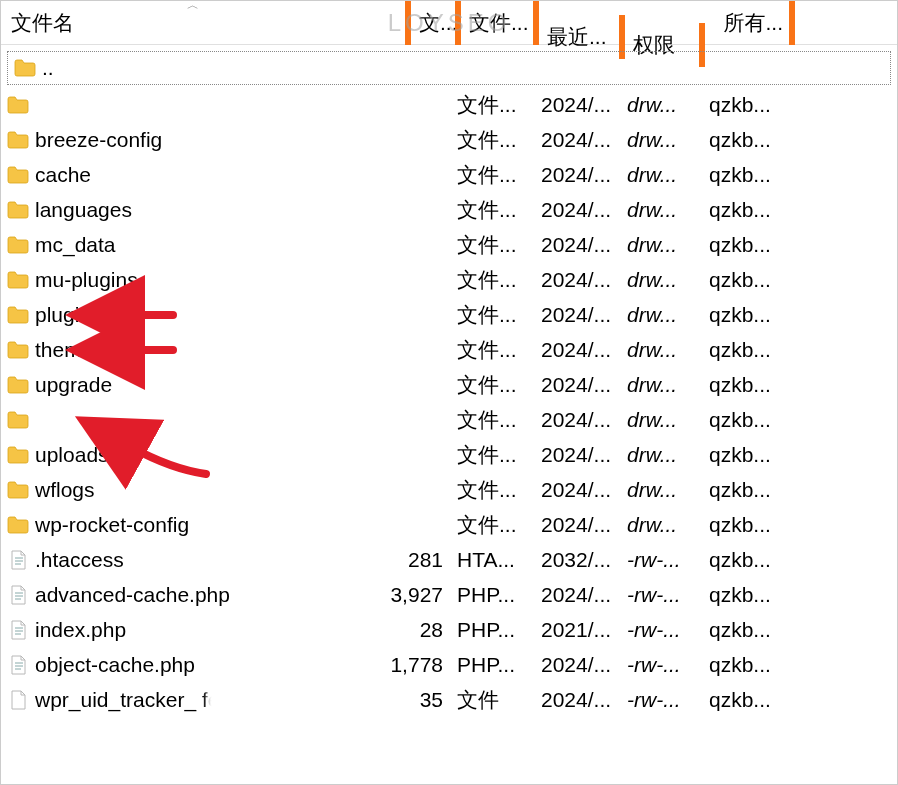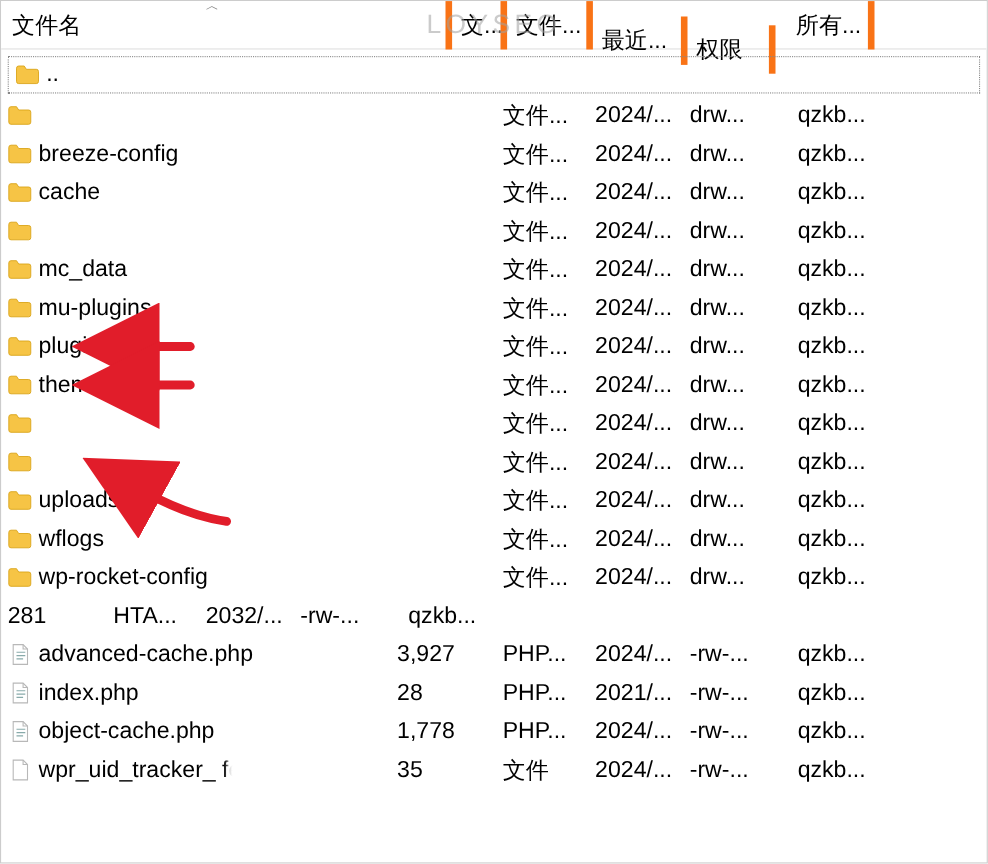--- a/index.html
+++ b/index.html
@@ -73,26 +73,26 @@
     height: 34px;
   }
   .cell {
     padding: 0 6px;
     white-space: nowrap;
     overflow: hidden;
     text-overflow: ellipsis;
   }
   .cname   { width: 354px; display:flex; align-items:center; padding-left:6px;}
   .row.parent .cname { width: 348px; }
-  .csize   { width: 96px; padding-right:8px;}
+  .csize   { width: 96px; text-align:right; padding-right:8px;}
   .row.parent .csize { width:96px;}
   .ctype   { width: 84px;}
   .cdate   { width: 86px;}
-  .cperm   { width: 82px;}
-  .cowner  { width: 90px; text-align: right;}
+  .cperm   { width: 82px; font-style: italic;}
+  .cowner  { width: 90px;}
   .icon {
     width: 22px;
     height: 20px;
     flex: 0 0 22px;
     margin-right: 6px;
     display: inline-flex;
     align-items: center;
     justify-content: center;
   }
   .fname {
@@ -189,20 +189,21 @@
     <div class="cell cperm">drw...</div>
     <div class="cell cowner">qzkb...</div>
     </div>
     <div class="row">
     <div class="cell cname">
       <span class="icon">
           <svg width="22" height="18" viewBox="0 0 22 18">
     <path d="M1 3 Q1 1 3 1 L8 1 L10 4 L19 4 Q21 4 21 6 L21 15 Q21 17 19 17 L3 17 Q1 17 1 15 Z" fill="#F6C445" stroke="#D9A316" stroke-width="0.8"></path>
   </svg>
         </span>
+      <span class="fname">languages</span>
     </div>
     <div class="cell csize"></div>
     <div class="cell ctype">文件...</div>
     <div class="cell cdate">2024/...</div>
     <div class="cell cperm">drw...</div>
     <div class="cell cowner">qzkb...</div>
     </div>
     <div class="row">
     <div class="cell cname">
       <span class="icon">
@@ -279,20 +280,21 @@
     <line x1="52" y1="12" x2="8" y2="12" stroke="#E11D2A" stroke-width="8" marker-end="url(#ah-s)" stroke-linecap="round"></line>
   </svg></div>
     </div>
     <div class="row">
     <div class="cell cname">
       <span class="icon">
           <svg width="22" height="18" viewBox="0 0 22 18">
     <path d="M1 3 Q1 1 3 1 L8 1 L10 4 L19 4 Q21 4 21 6 L21 15 Q21 17 19 17 L3 17 Q1 17 1 15 Z" fill="#F6C445" stroke="#D9A316" stroke-width="0.8"></path>
   </svg>
         </span>
+      <span class="fname">upgrade</span>
     </div>
     <div class="cell csize"></div>
     <div class="cell ctype">文件...</div>
     <div class="cell cdate">2024/...</div>
     <div class="cell cperm">drw...</div>
     <div class="cell cowner">qzkb...</div>
     </div>
     <div class="row">
     <div class="cell cname">
       <span class="icon">
@@ -354,75 +356,87 @@
         </span>
       <span class="fname">wp-rocket-config</span>
     </div>
     <div class="cell csize"></div>
     <div class="cell ctype">文件...</div>
     <div class="cell cdate">2024/...</div>
     <div class="cell cperm">drw...</div>
     <div class="cell cowner">qzkb...</div>
     </div>
     <div class="row">
-    <div class="cell csize">281</div>
-    <div class="cell ctype">HTA...</div>
-    <div class="cell cdate">2032/...</div>
-    <div class="cell cperm">-rw-...</div>
-    <div class="cell cowner">qzkb...</div>
-    </div>
-    <div class="row">
     <div class="cell cname">
       <span class="icon">
           <svg width="18" height="20" viewBox="0 0 18 20">
     <path d="M3 1 L12 1 L16 5 L16 19 L3 19 Z" fill="#FFFFFF" stroke="#B8B8B8" stroke-width="1"></path>
     <path d="M12 1 L12 5 L16 5" fill="none" stroke="#B8B8B8" stroke-width="1"></path>
     <line x1="6" y1="8" x2="14" y2="8" stroke="#8aa" stroke-width="1"></line>
              <line x1="6" y1="11" x2="14" y2="11" stroke="#8aa" stroke-width="1"></line>
              <line x1="6" y1="14" x2="12" y2="14" stroke="#8aa" stroke-width="1"></line>
   </svg>
         </span>
-      <span class="fname">advanced-cache.php</span>
-    </div>
-    <div class="cell csize">3,927</div>
-    <div class="cell ctype">PHP...</div>
-    <div class="cell cdate">2024/...</div>
+      <span class="fname">.htaccess</span>
+    </div>
+    <div class="cell csize">281</div>
+    <div class="cell ctype">HTA...</div>
+    <div class="cell cdate">2032/...</div>
     <div class="cell cperm">-rw-...</div>
     <div class="cell cowner">qzkb...</div>
     </div>
     <div class="row">
     <div class="cell cname">
       <span class="icon">
           <svg width="18" height="20" viewBox="0 0 18 20">
     <path d="M3 1 L12 1 L16 5 L16 19 L3 19 Z" fill="#FFFFFF" stroke="#B8B8B8" stroke-width="1"></path>
     <path d="M12 1 L12 5 L16 5" fill="none" stroke="#B8B8B8" stroke-width="1"></path>
     <line x1="6" y1="8" x2="14" y2="8" stroke="#8aa" stroke-width="1"></line>
              <line x1="6" y1="11" x2="14" y2="11" stroke="#8aa" stroke-width="1"></line>
              <line x1="6" y1="14" x2="12" y2="14" stroke="#8aa" stroke-width="1"></line>
   </svg>
         </span>
-      <span class="fname">index.php</span>
-    </div>
-    <div class="cell csize">28</div>
+      <span class="fname">advanced-cache.php</span>
+    </div>
+    <div class="cell csize">3,927</div>
     <div class="cell ctype">PHP...</div>
-    <div class="cell cdate">2021/...</div>
+    <div class="cell cdate">2024/...</div>
     <div class="cell cperm">-rw-...</div>
     <div class="cell cowner">qzkb...</div>
     </div>
     <div class="row">
     <div class="cell cname">
       <span class="icon">
           <svg width="18" height="20" viewBox="0 0 18 20">
     <path d="M3 1 L12 1 L16 5 L16 19 L3 19 Z" fill="#FFFFFF" stroke="#B8B8B8" stroke-width="1"></path>
     <path d="M12 1 L12 5 L16 5" fill="none" stroke="#B8B8B8" stroke-width="1"></path>
     <line x1="6" y1="8" x2="14" y2="8" stroke="#8aa" stroke-width="1"></line>
              <line x1="6" y1="11" x2="14" y2="11" stroke="#8aa" stroke-width="1"></line>
              <line x1="6" y1="14" x2="12" y2="14" stroke="#8aa" stroke-width="1"></line>
   </svg>
         </span>
+      <span class="fname">index.php</span>
+    </div>
+    <div class="cell csize">28</div>
+    <div class="cell ctype">PHP...</div>
+    <div class="cell cdate">2021/...</div>
+    <div class="cell cperm">-rw-...</div>
+    <div class="cell cowner">qzkb...</div>
+    </div>
+    <div class="row">
+    <div class="cell cname">
+      <span class="icon">
+          <svg width="18" height="20" viewBox="0 0 18 20">
+    <path d="M3 1 L12 1 L16 5 L16 19 L3 19 Z" fill="#FFFFFF" stroke="#B8B8B8" stroke-width="1"></path>
+    <path d="M12 1 L12 5 L16 5" fill="none" stroke="#B8B8B8" stroke-width="1"></path>
+    <line x1="6" y1="8" x2="14" y2="8" stroke="#8aa" stroke-width="1"></line>
+             <line x1="6" y1="11" x2="14" y2="11" stroke="#8aa" stroke-width="1"></line>
+             <line x1="6" y1="14" x2="12" y2="14" stroke="#8aa" stroke-width="1"></line>
+  </svg>
+        </span>
       <span class="fname">object-cache.php</span>
     </div>
     <div class="cell csize">1,778</div>
     <div class="cell ctype">PHP...</div>
     <div class="cell cdate">2024/...</div>
     <div class="cell cperm">-rw-...</div>
     <div class="cell cowner">qzkb...</div>
     </div>
     <div class="row">
     <div class="cell cname">

